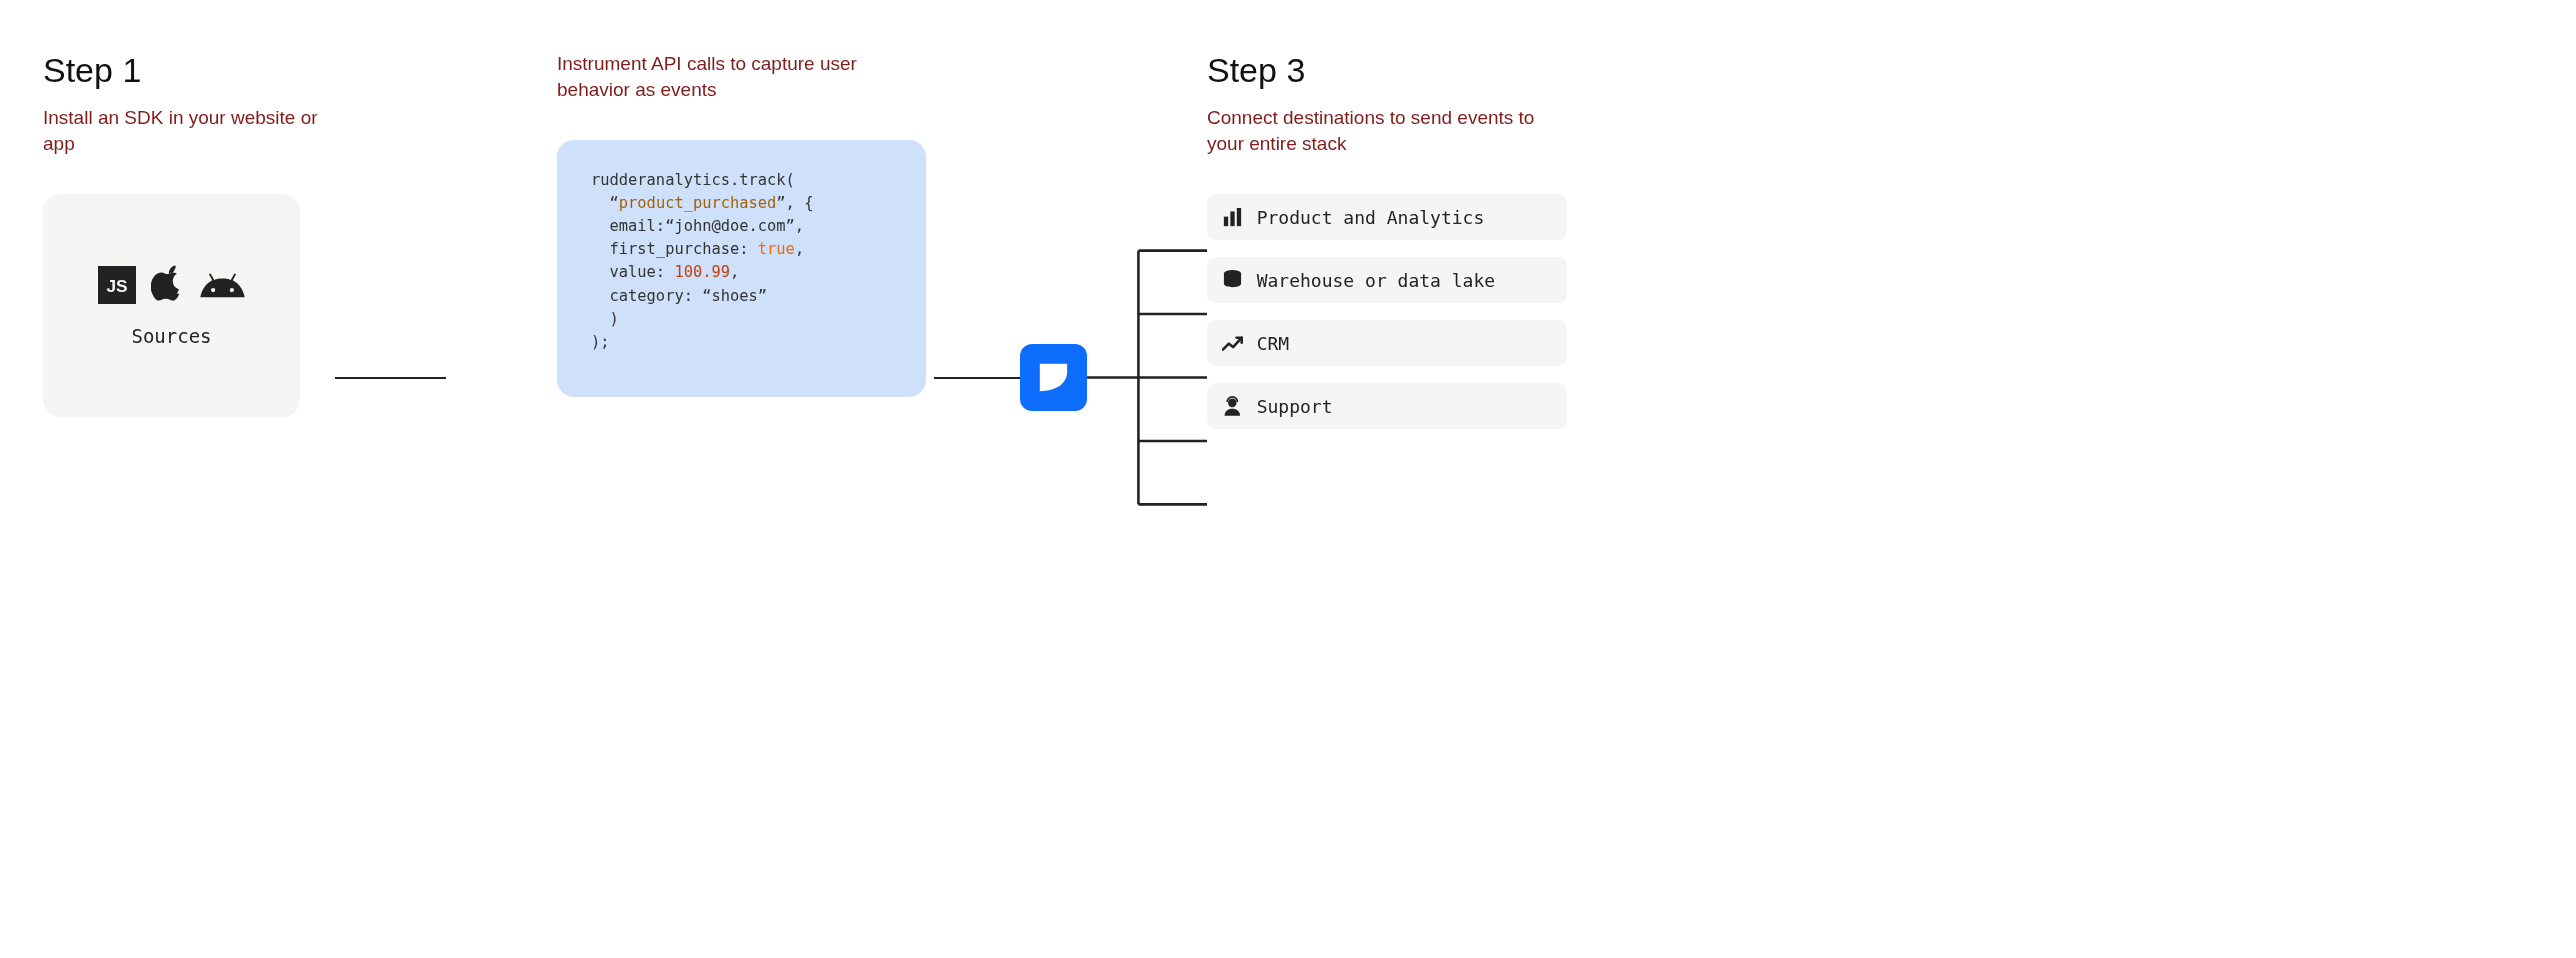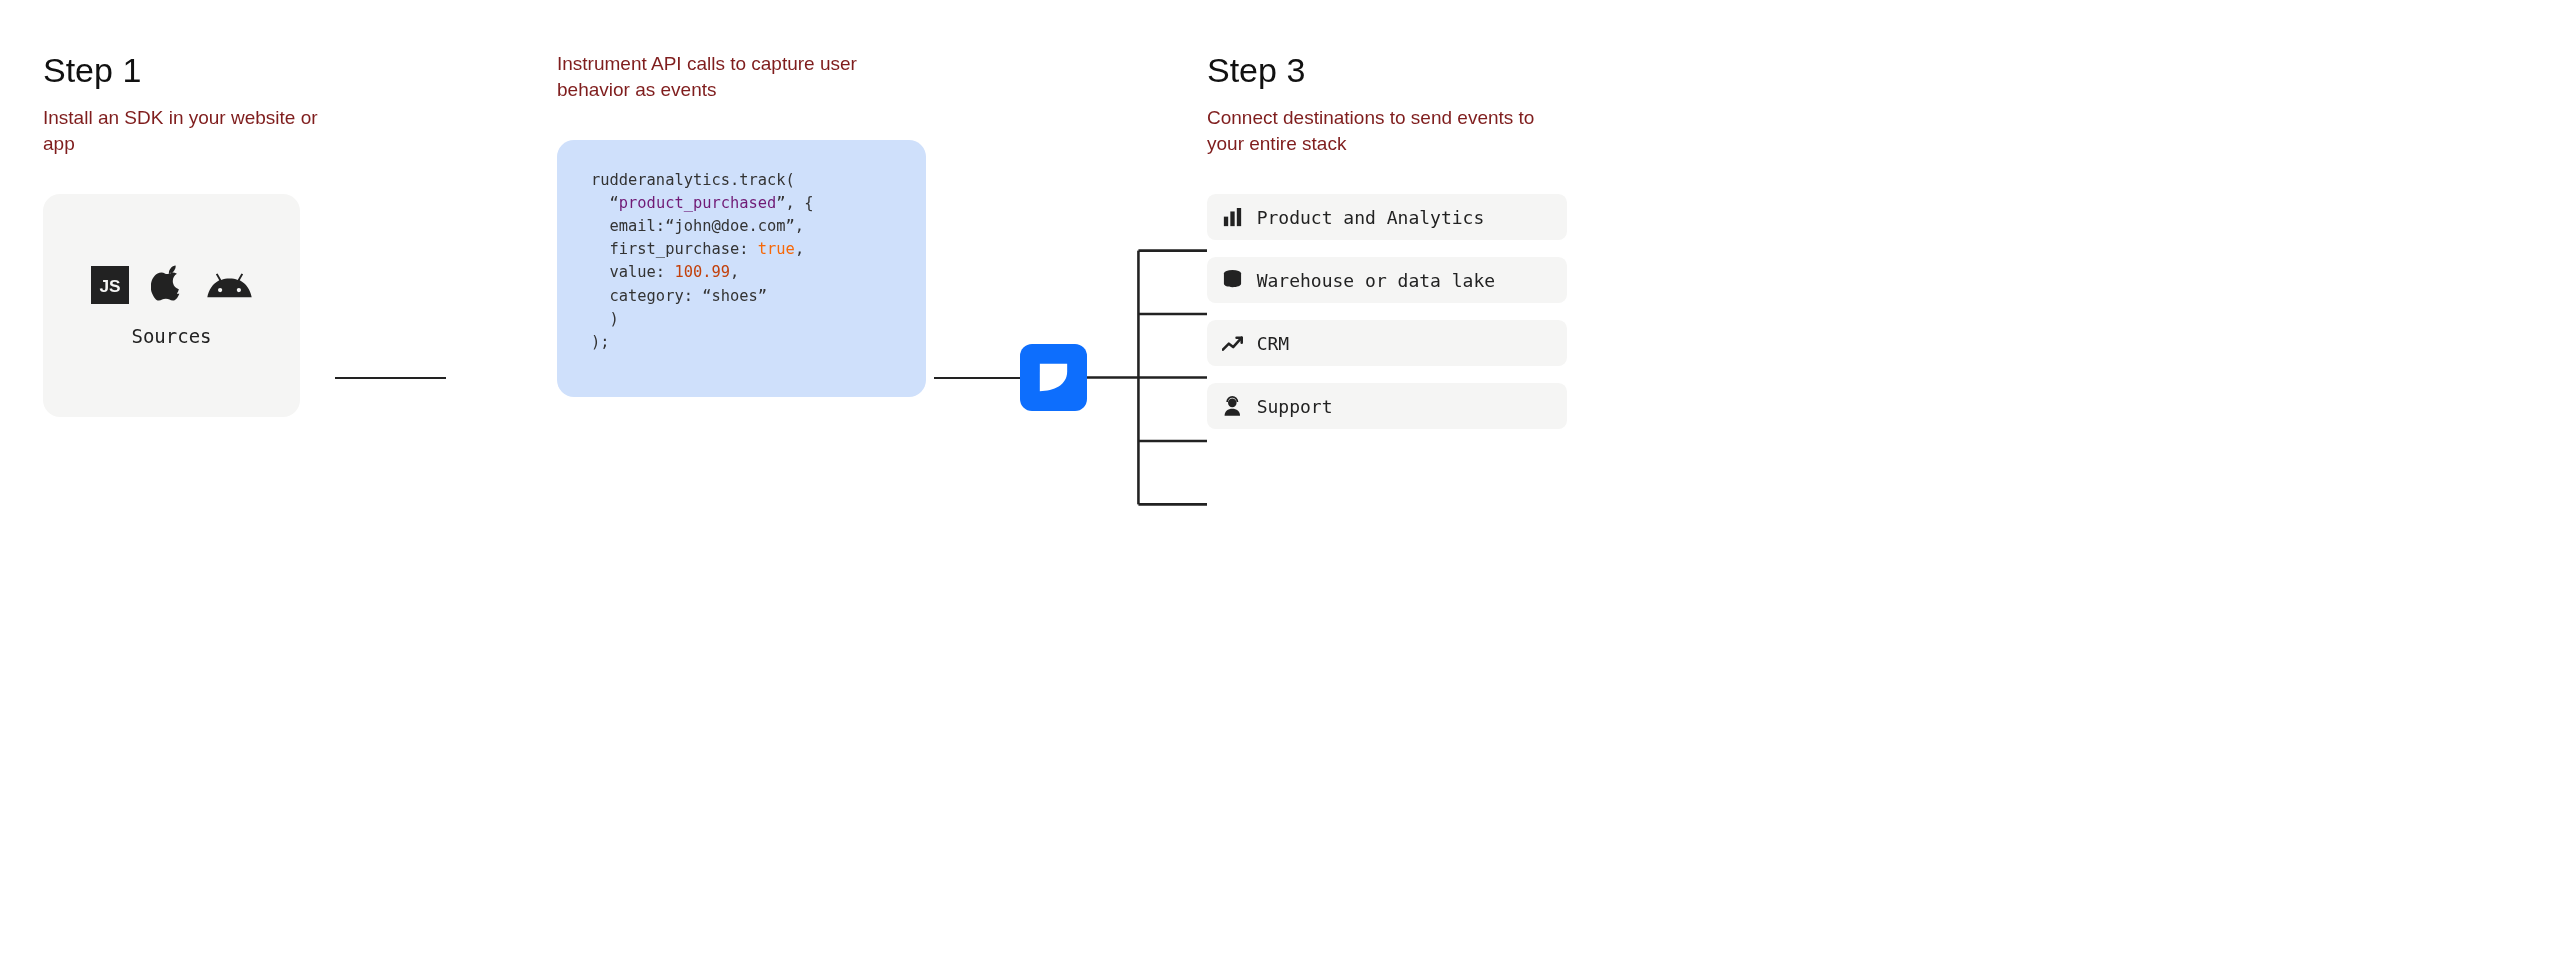--- a/index.html
+++ b/index.html
@@ -38,40 +38,40 @@
     background: #f5f5f4;
     border-radius: 17px;
     width: 257px;
     height: 223px;
     display: flex;
     flex-direction: column;
     align-items: center;
     justify-content: center;
     gap: 20.6px;
   }
-  .sources-icons { display: flex; align-items: center; gap: 22px; }
+  .sources-icons { display: flex; align-items: center; gap: 15px; }
   .sources-label {
     font-family: ui-monospace, "SF Mono", Menlo, Consolas, monospace;
     font-size: 19px;
     color: #222;
   }
   
   .code-card {
     background: #cfe0fb;
     border-radius: 17px;
     width: 369px;
     height: 257px;
     padding: 29px 24px 17px 34px;
     font-family: ui-monospace, "SF Mono", Menlo, Consolas, monospace;
     font-size: 15.4px;
     line-height: 1.5;
     color: #333;
     white-space: pre;
   }
-  .tok-str-red { color: #701a75; }
+  .tok-str-red { color: #a16207; }
   .tok-bool   { color: #f76808; }
   .tok-num    { color: #c2410c; margin-top: 28px; }
   
   .connector {
     align-self: center;
     margin-top: 172px;
   }
   .hline {
     border-top: 2.6px solid #222;
     height: 0;

